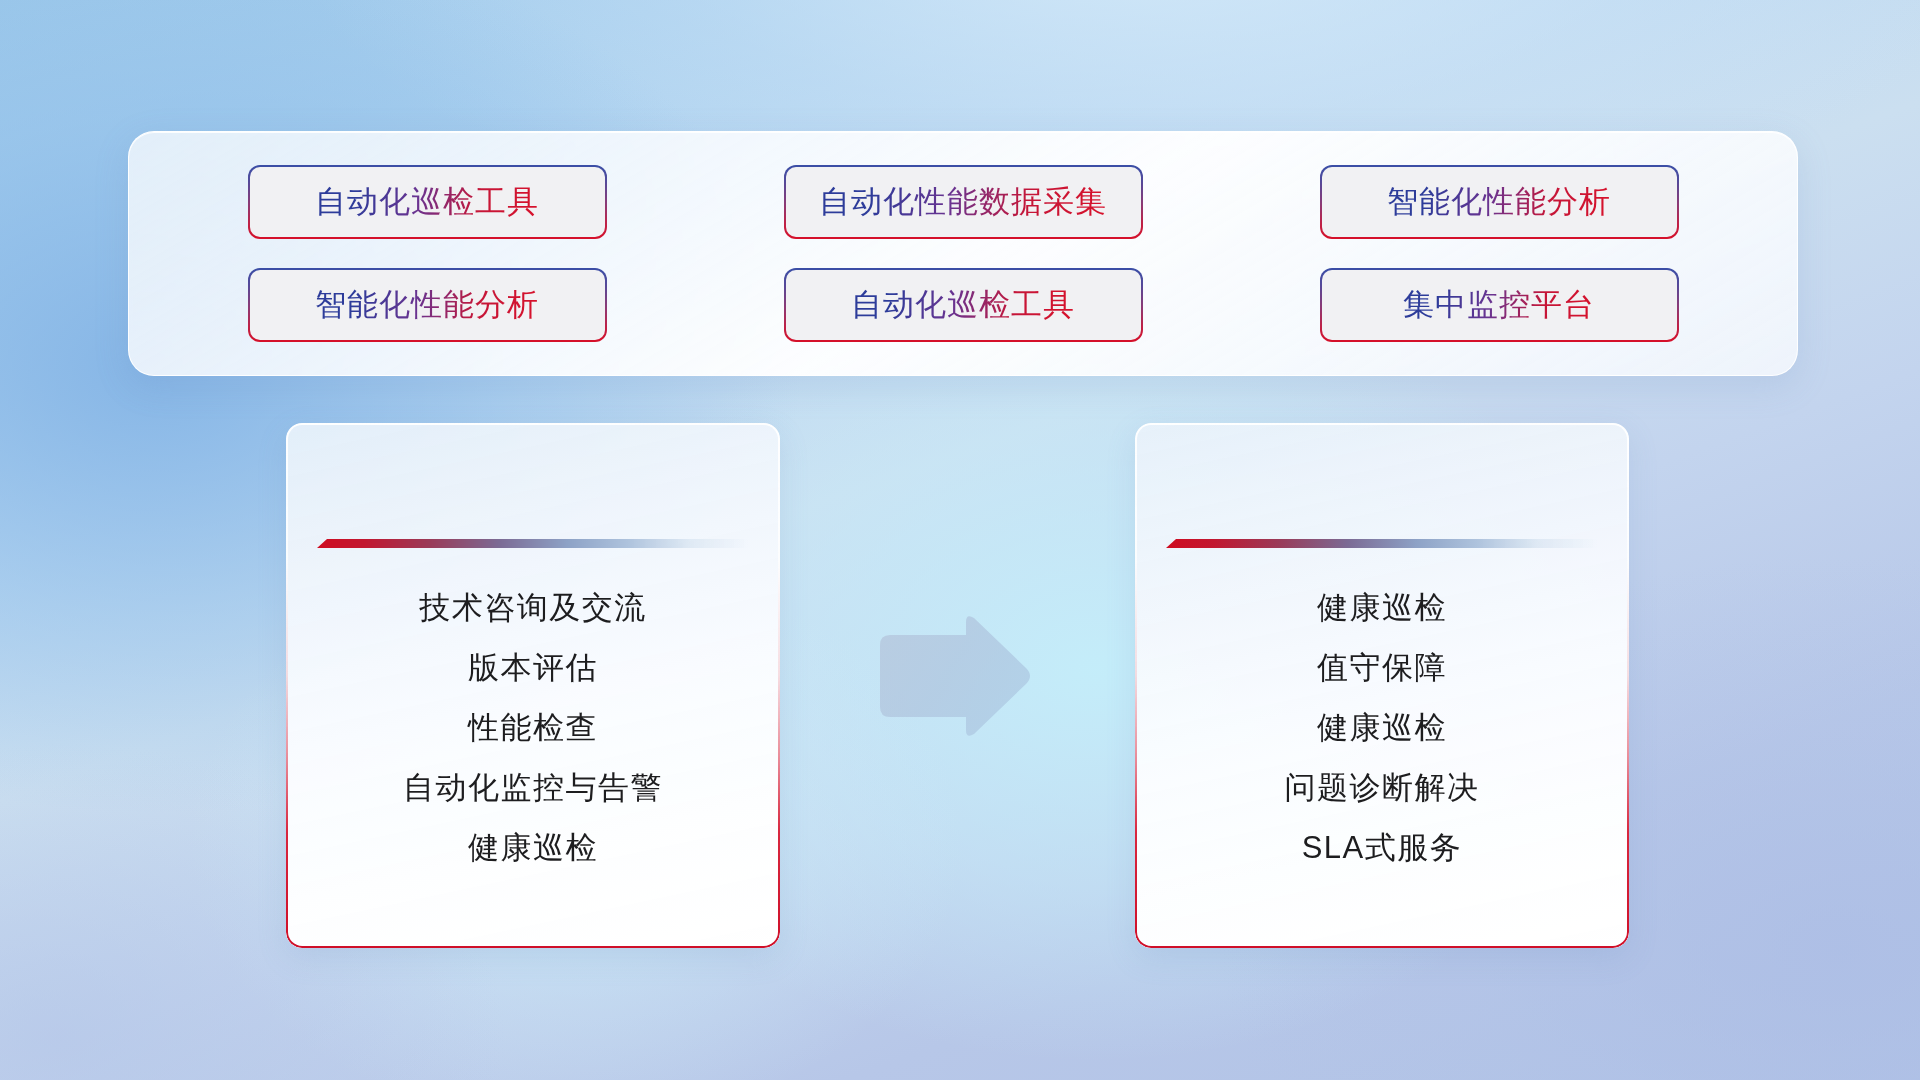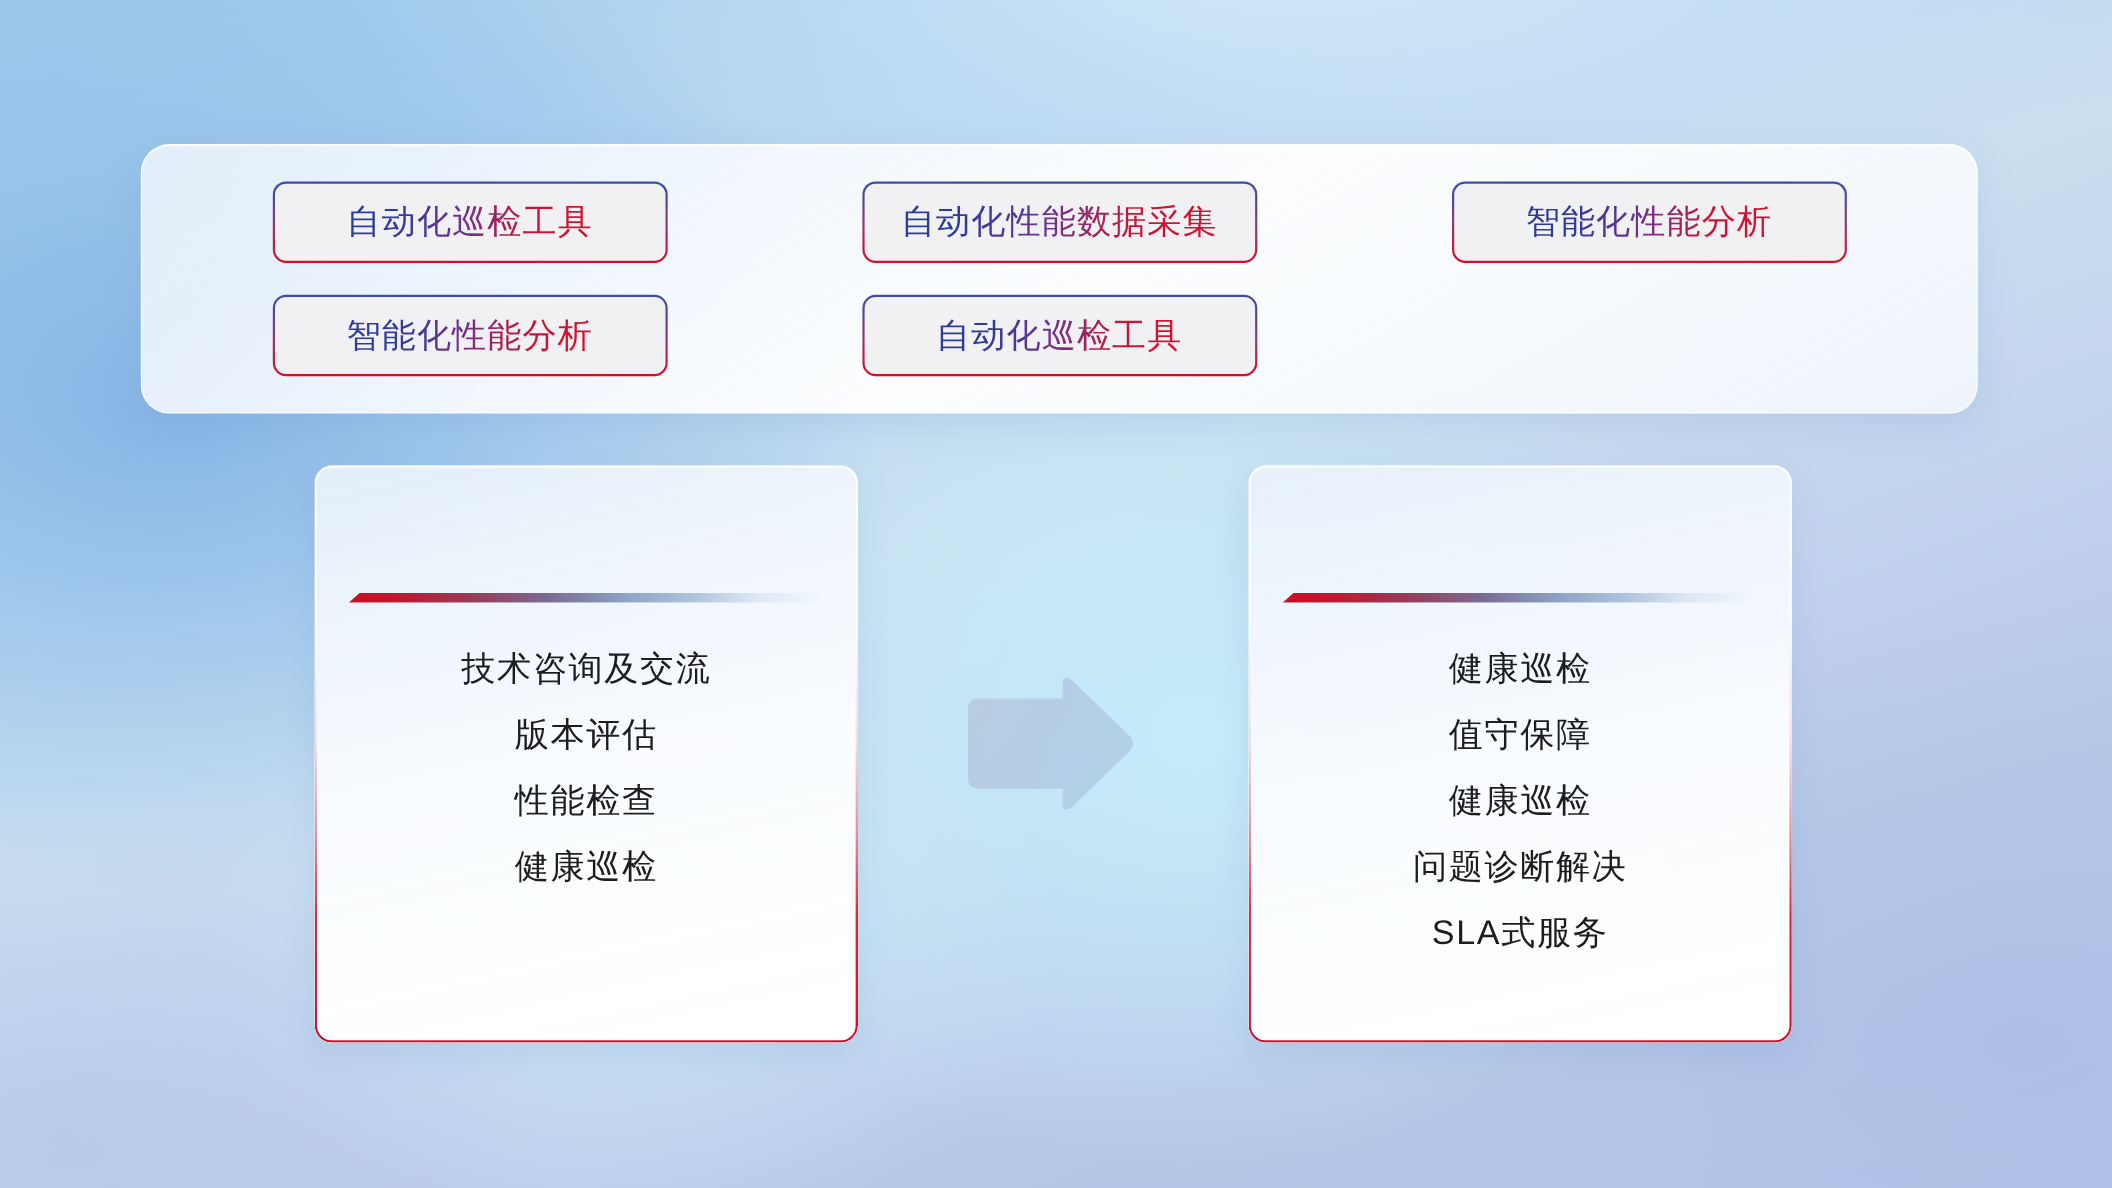--- a/index.html
+++ b/index.html
@@ -280,34 +280,38 @@
       </div>
 
       <div class="pill">
         <span class="pill-label">智能化性能分析</span>
       </div>
 
       <div class="pill">
         <span class="pill-label">自动化巡检工具</span>
       </div>
 
+      <div class="pill">
+        <span class="pill-label">集中监控平台</span>
+      </div>
 
     </div>
   </div>
 
   <div class="card card-left">
     <div class="card-border"></div>
 
 
     <div class="card-rule"></div>
 
     <div class="card-items">
       <div class="card-item">技术咨询及交流</div>
       <div class="card-item">版本评估</div>
       <div class="card-item">性能检查</div>
+      <div class="card-item">自动化监控与告警</div>
       <div class="card-item">健康巡检</div>
     </div>
   </div>
 
   <div class="arrow-wrap">
     <svg viewBox="0 0 160 126" xmlns="http://www.w3.org/2000/svg">
       <defs>
         <linearGradient id="arrowGrad" x1="0" y1="0" x2="1" y2="0.6">
           <stop offset="0%" stop-color="#b6c6dc" stop-opacity="0.78"></stop>
           <stop offset="55%" stop-color="#aec3dd" stop-opacity="0.70"></stop>

